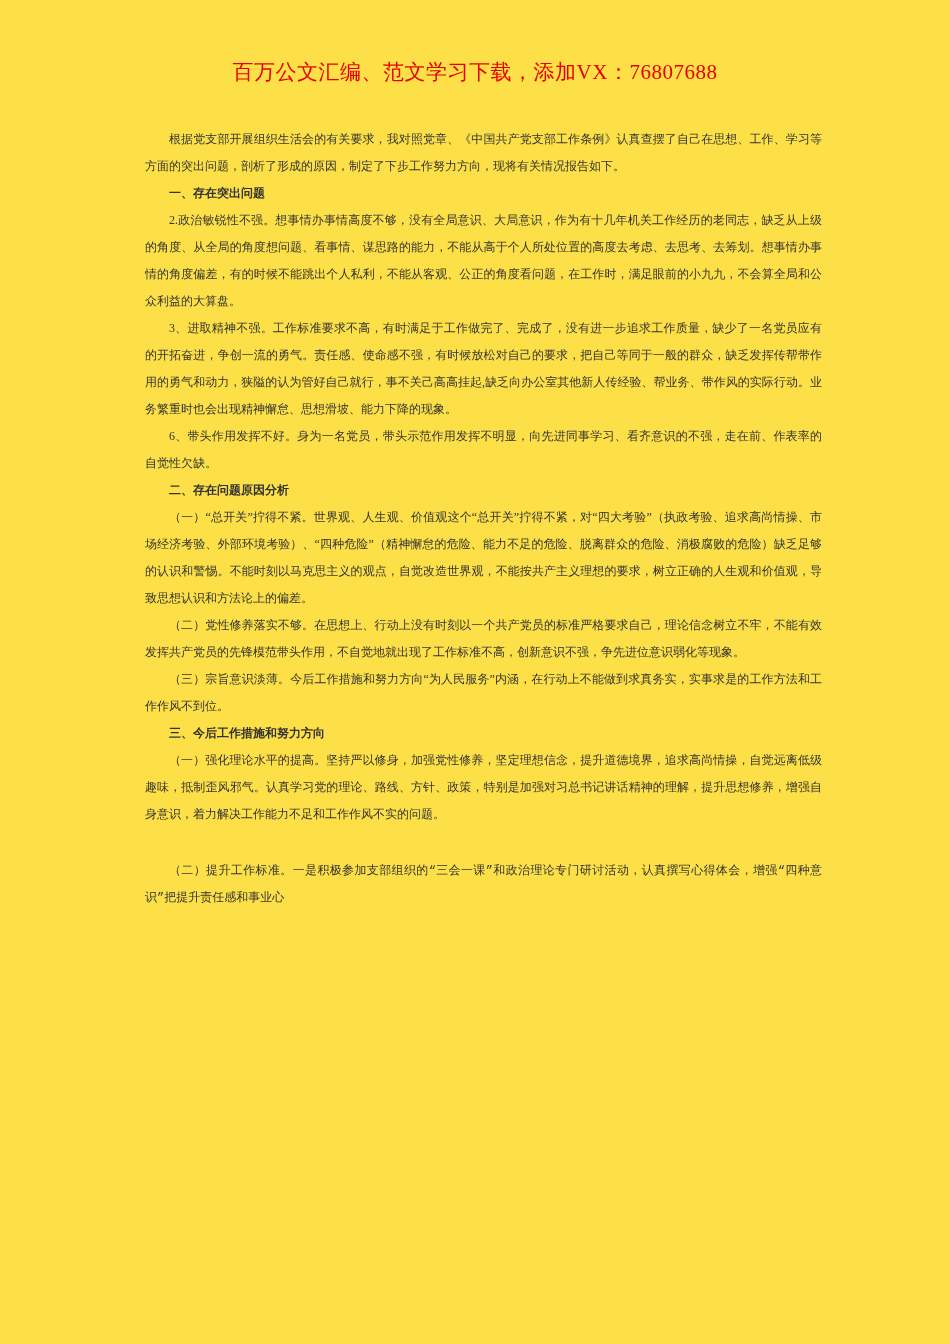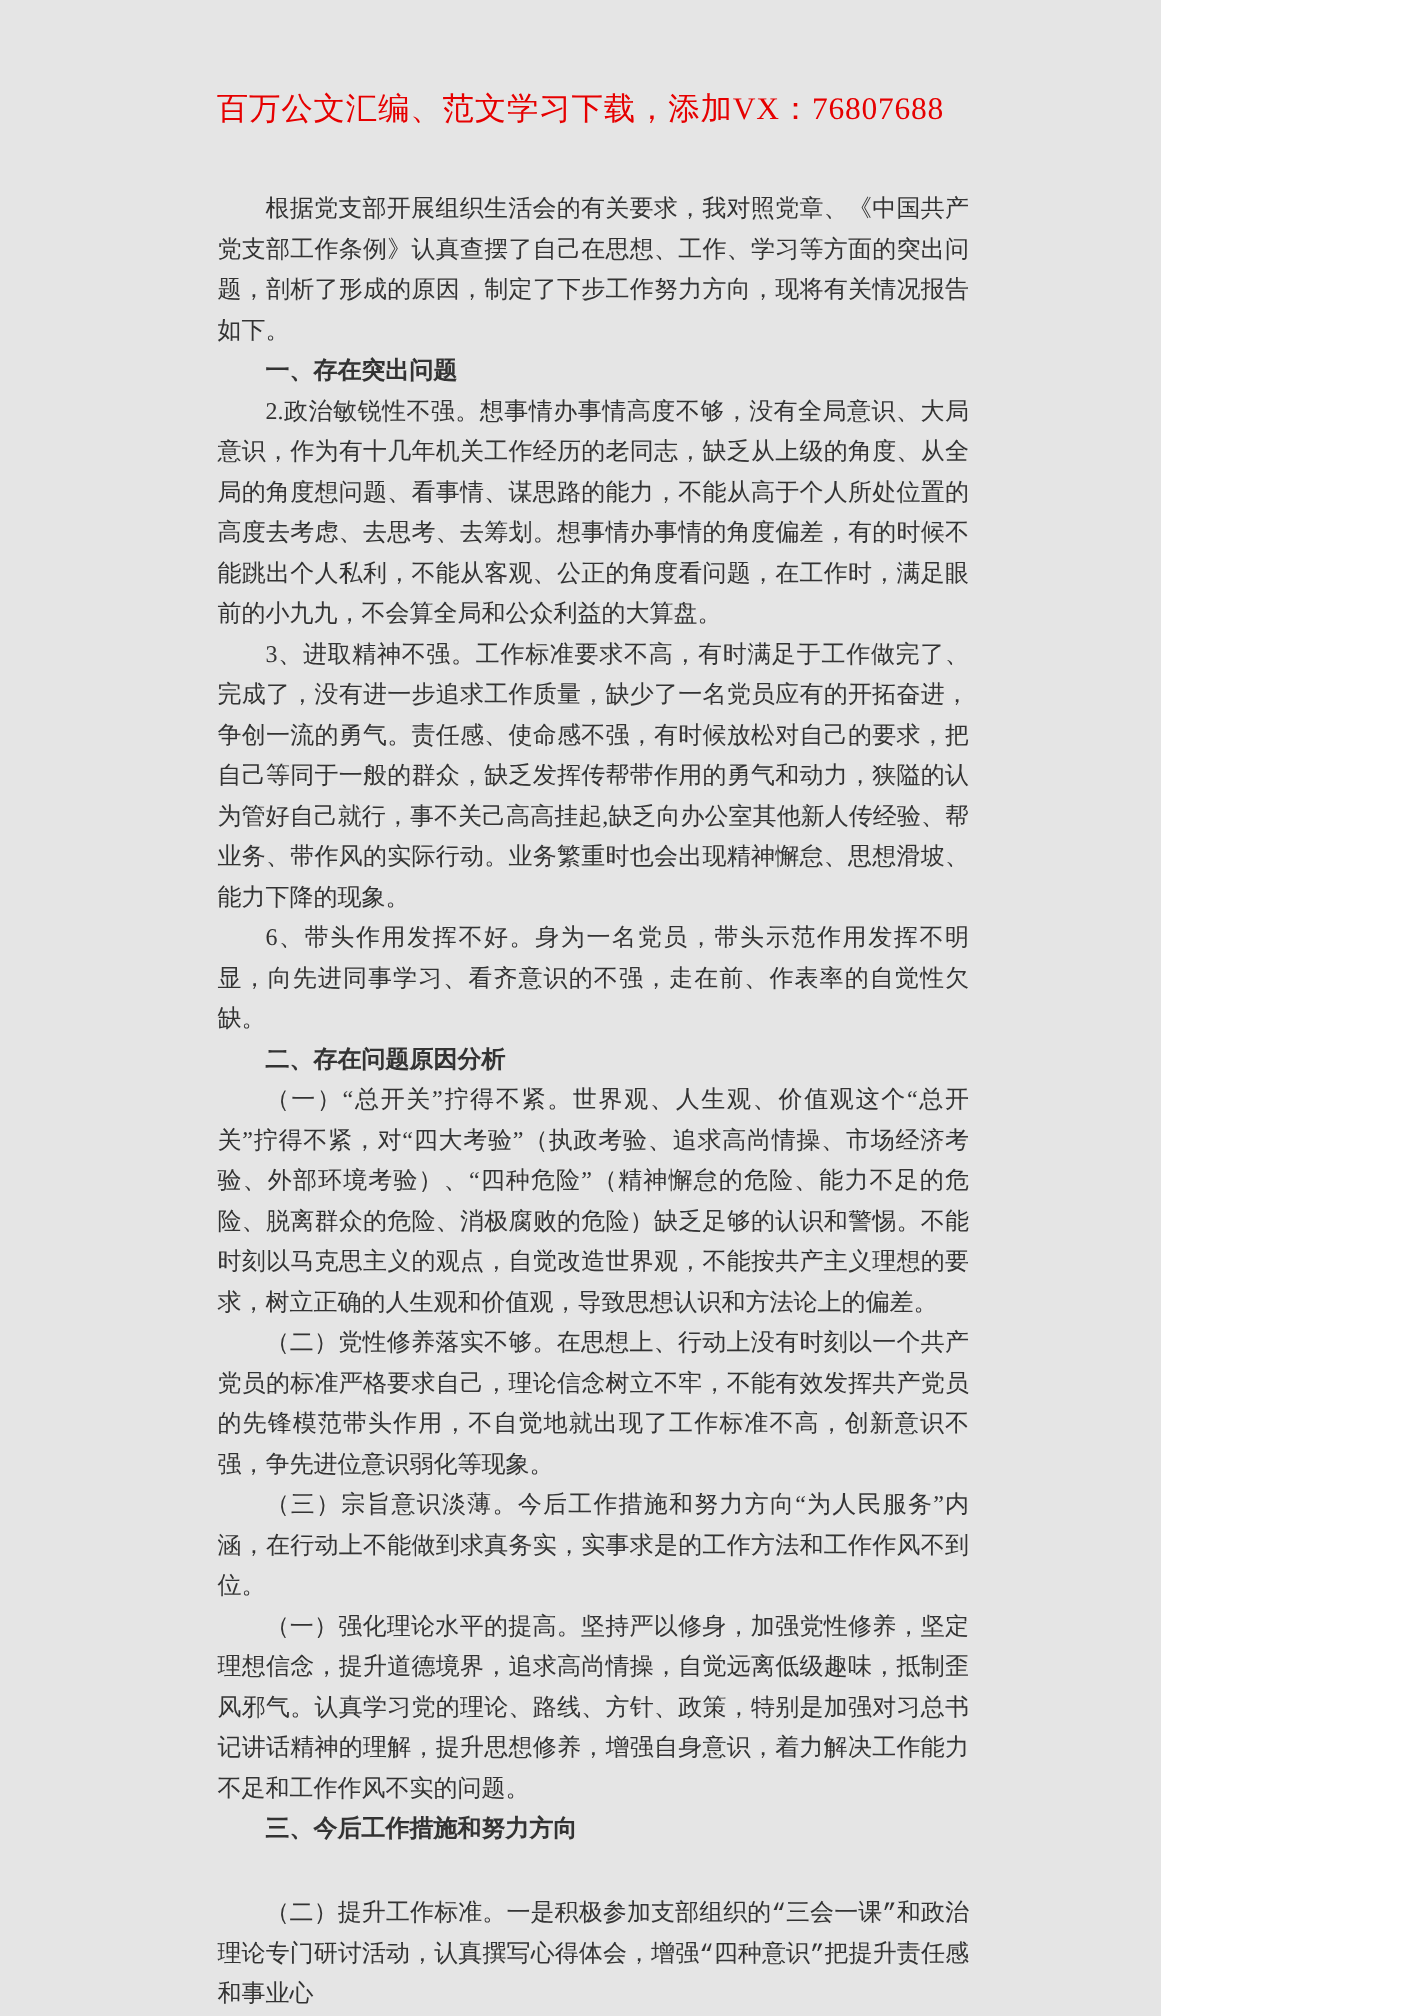--- a/index.html
+++ b/index.html
@@ -1,37 +1,37 @@
 <!DOCTYPE html>
 <html><head>
 <meta charset="utf-8">
 <style>
   * { margin: 0; padding: 0; box-sizing: border-box; }
   html, body { background: #ffffff; }
   .page {
-    width: 774px;
+    width: 950px;
     height: 1344px;
-    background: #e5e5e5;
+    background: #fde047;
     font-family: "Liberation Serif", "DejaVu Serif", serif;
     color: #333333;
     overflow: hidden;
     padding-top: 58px;
   }
   .promo-header {
     text-align: center;
     color: #e60000;
     font-size: 21px;
     line-height: 28px;
     letter-spacing: 0.5px;
     margin-bottom: 40px;
   }
   .doc {
     padding-left: 145px;
     padding-right: 128px;
-    font-size: 16px;
+    font-size: 12px;
     line-height: 27px;
     text-align: justify;
   }
   .para {
     text-indent: 2em;
   }
   .heading {
     font-weight: bold;
   }
   .para.gap-before {
@@ -49,18 +49,18 @@
   <div class="doc">
     <p class="para">根据党支部开展组织生活会的有关要求，我对照党章、《中国共产党支部工作条例》认真查摆了自己在思想、工作、学习等方面的突出问题，剖析了形成的原因，制定了下步工作努力方向，现将有关情况报告如下。</p>
     <p class="para heading">一、存在突出问题</p>
     <p class="para">2.政治敏锐性不强。想事情办事情高度不够，没有全局意识、大局意识，作为有十几年机关工作经历的老同志，缺乏从上级的角度、从全局的角度想问题、看事情、谋思路的能力，不能从高于个人所处位置的高度去考虑、去思考、去筹划。想事情办事情的角度偏差，有的时候不能跳出个人私利，不能从客观、公正的角度看问题，在工作时，满足眼前的小九九，不会算全局和公众利益的大算盘。</p>
     <p class="para">3、进取精神不强。工作标准要求不高，有时满足于工作做完了、完成了，没有进一步追求工作质量，缺少了一名党员应有的开拓奋进，争创一流的勇气。责任感、使命感不强，有时候放松对自己的要求，把自己等同于一般的群众，缺乏发挥传帮带作用的勇气和动力，狭隘的认为管好自己就行，事不关己高高挂起,缺乏向办公室其他新人传经验、帮业务、带作风的实际行动。业务繁重时也会出现精神懈怠、思想滑坡、能力下降的现象。</p>
     <p class="para">6、带头作用发挥不好。身为一名党员，带头示范作用发挥不明显，向先进同事学习、看齐意识的不强，走在前、作表率的自觉性欠缺。</p>
     <p class="para heading">二、存在问题原因分析</p>
     <p class="para">（一）“总开关”拧得不紧。世界观、人生观、价值观这个“总开关”拧得不紧，对“四大考验”（执政考验、追求高尚情操、市场经济考验、外部环境考验）、“四种危险”（精神懈怠的危险、能力不足的危险、脱离群众的危险、消极腐败的危险）缺乏足够的认识和警惕。不能时刻以马克思主义的观点，自觉改造世界观，不能按共产主义理想的要求，树立正确的人生观和价值观，导致思想认识和方法论上的偏差。</p>
     <p class="para">（二）党性修养落实不够。在思想上、行动上没有时刻以一个共产党员的标准严格要求自己，理论信念树立不牢，不能有效发挥共产党员的先锋模范带头作用，不自觉地就出现了工作标准不高，创新意识不强，争先进位意识弱化等现象。</p>
     <p class="para">（三）宗旨意识淡薄。今后工作措施和努力方向“为人民服务”内涵，在行动上不能做到求真务实，实事求是的工作方法和工作作风不到位。</p>
+    <p class="para heading">三、今后工作措施和努力方向</p>
     <p class="para">（一）强化理论水平的提高。坚持严以修身，加强党性修养，坚定理想信念，提升道德境界，追求高尚情操，自觉远离低级趣味，抵制歪风邪气。认真学习党的理论、路线、方针、政策，特别是加强对习总书记讲话精神的理解，提升思想修养，增强自身意识，着力解决工作能力不足和工作作风不实的问题。</p>
-    <p class="para heading">三、今后工作措施和努力方向</p>
     <p class="para gap-before">（二）提升工作标准。一是积极参加支部组织的“三会一课”和政治理论专门研讨活动，认真撰写心得体会，增强“四种意识”把提升责任感和事业心</p>
   </div>
 
 </div>
 
 </body></html>

